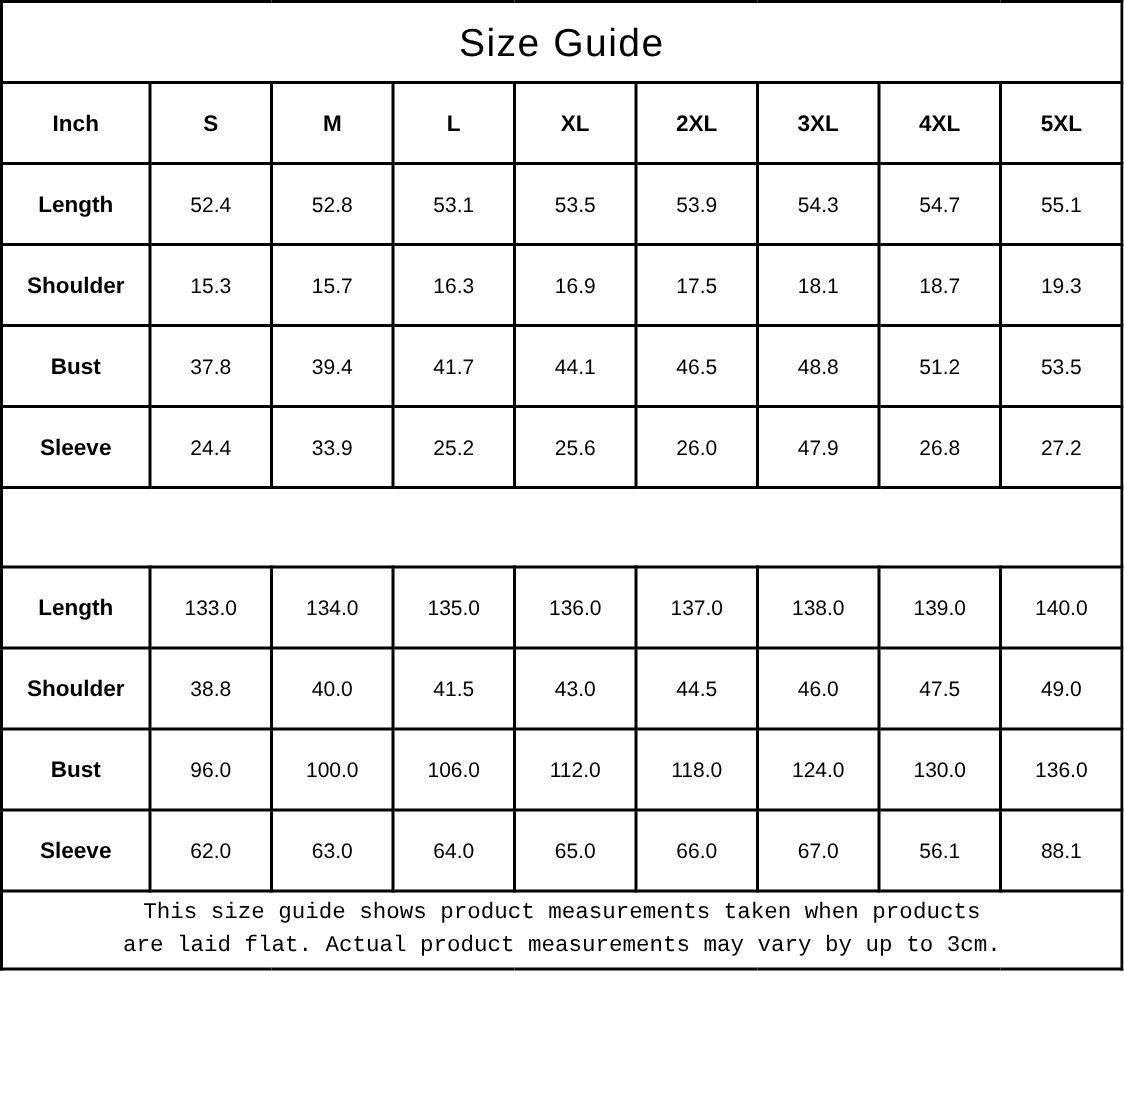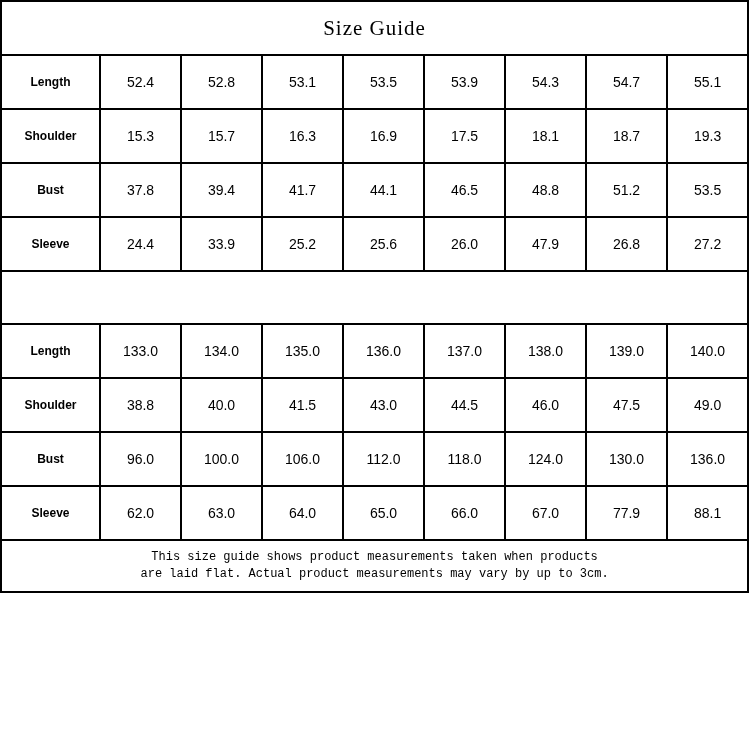--- a/index.html
+++ b/index.html
@@ -26,47 +26,47 @@
     vertical-align: middle;
     padding: 0;
     background: #ffffff;
     color: #000000;
   }
   col.label-col { width: 99px; }
   col.size-col  { width: 81px; }
 
   tr.title-row td {
     height: 52px;
-    font-family: Liberation Serif, serif;
-    font-size: 21px;
+    font-family: Liberation Sans, sans-serif;
+    font-size: 26px;
     font-weight: normal;
     letter-spacing: 1px;
   }
   tr.header-row th {
     height: 52px;
     font-size: 15px;
     font-weight: bold;
   }
   tr.data-row th {
     height: 52px;
-    font-size: 12px;
+    font-size: 15px;
     font-weight: bold;
   }
   tr.data-row td {
     height: 52px;
     font-size: 14px;
     font-weight: normal;
   }
   tr.gap-row td {
     height: 51px;
   }
   tr.footer-row td {
     height: 50px;
     font-family: "Liberation Mono", "DejaVu Sans Mono", monospace;
-    font-size: 12px;
+    font-size: 15px;
     line-height: 1.45;
   }
 </style>
 </head>
 <body>
 
 <table class="size-guide">
   <colgroup>
     <col class="label-col">
     <col class="size-col">
@@ -77,20 +77,31 @@
       <col class="size-col">
       <col class="size-col">
       <col class="size-col">
   </colgroup>
   <tbody>
     <tr class="title-row">
       <td colspan="9">Size Guide</td>
     </tr>
   </tbody>
   <tbody id="table-body-0">
+      <tr class="header-row">
+        <th>Inch</th>
+        <th>S</th>
+        <th>M</th>
+        <th>L</th>
+        <th>XL</th>
+        <th>2XL</th>
+        <th>3XL</th>
+        <th>4XL</th>
+        <th>5XL</th>
+      </tr>
       <tr class="data-row">
         <th>Length</th>
         <td>52.4</td>
         <td>52.8</td>
         <td>53.1</td>
         <td>53.5</td>
         <td>53.9</td>
         <td>54.3</td>
         <td>54.7</td>
         <td>55.1</td>
@@ -169,21 +180,21 @@
         <td>136.0</td>
       </tr>
       <tr class="data-row">
         <th>Sleeve</th>
         <td>62.0</td>
         <td>63.0</td>
         <td>64.0</td>
         <td>65.0</td>
         <td>66.0</td>
         <td>67.0</td>
-        <td>77.9</td>
+        <td>56.1</td>
         <td>88.1</td>
       </tr>
     </tbody>
   <tbody>
     <tr class="footer-row">
       <td colspan="9">
         <div>This size guide shows product measurements taken when products</div>
         <div>are laid flat. Actual product measurements may vary by up to 3cm.</div>
       </td>
     </tr>

